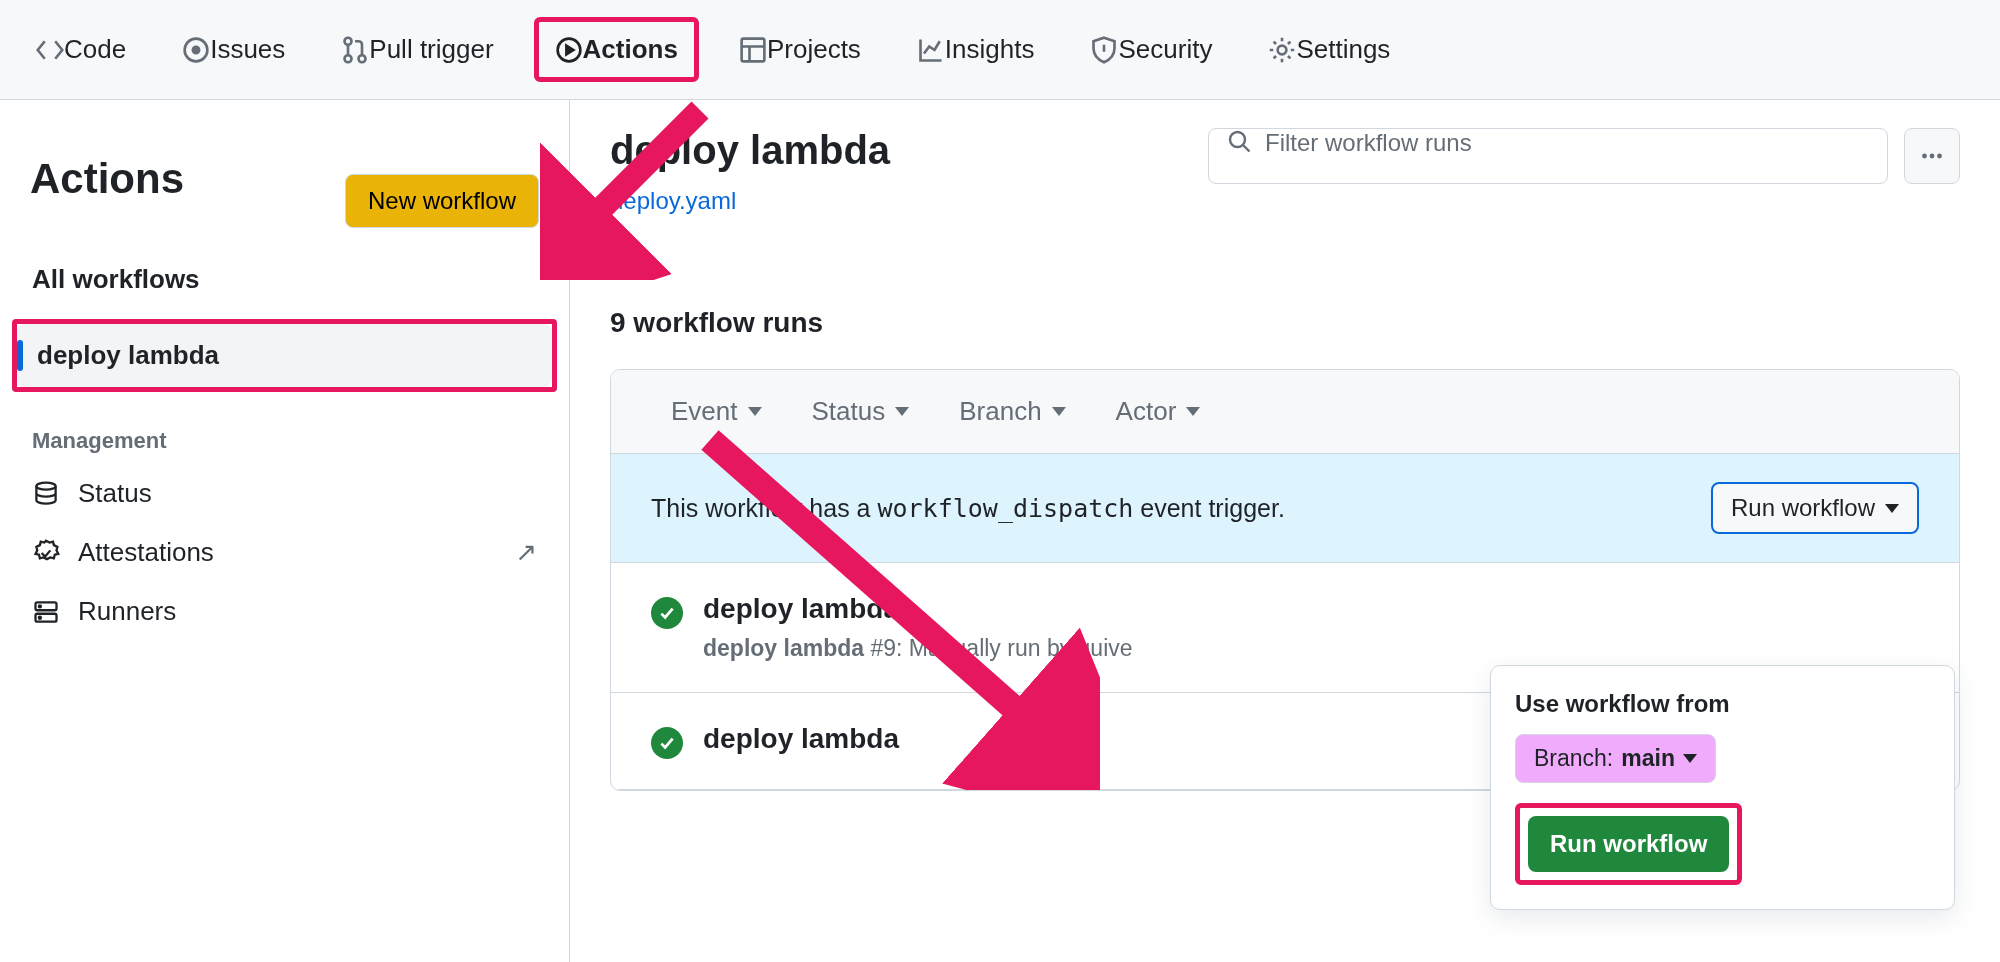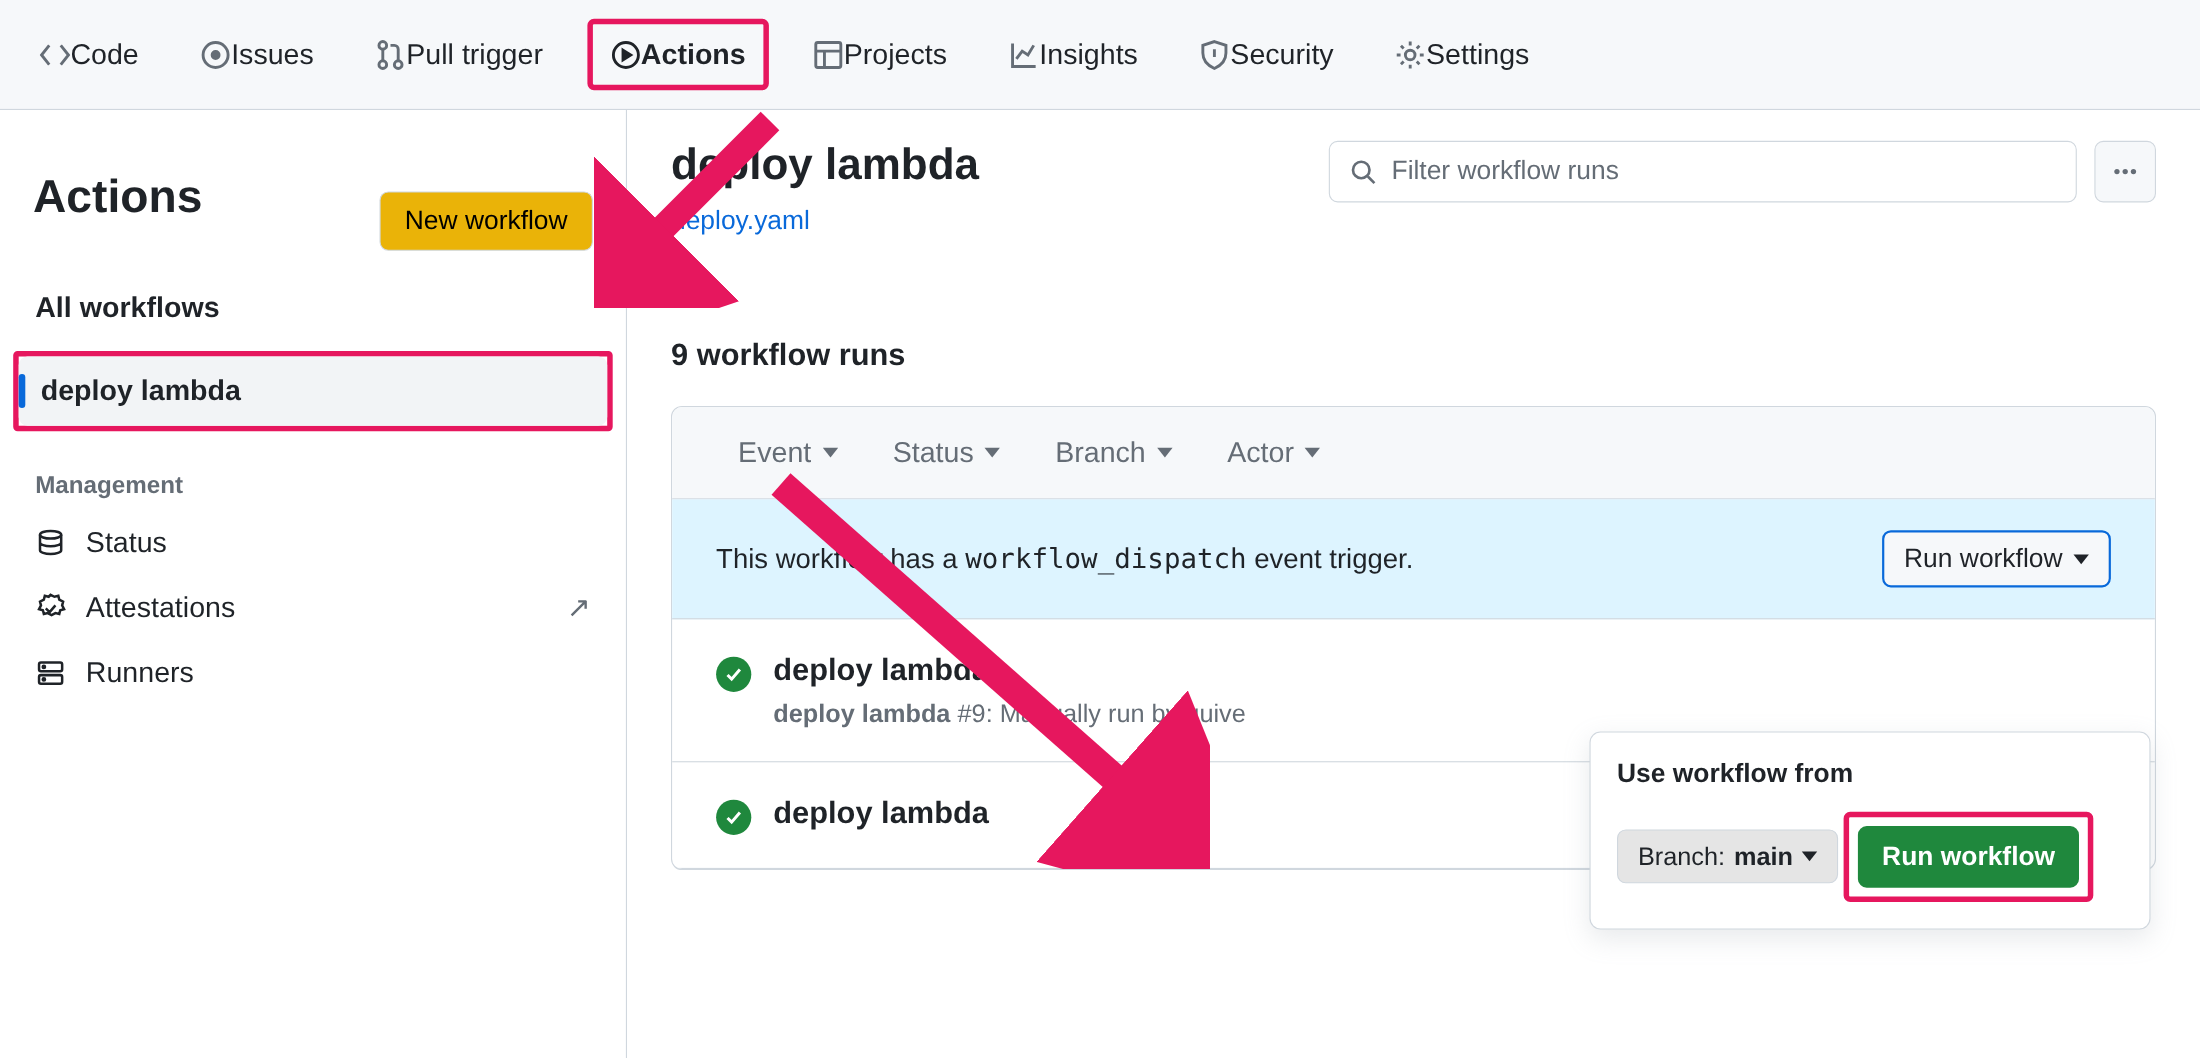--- a/index.html
+++ b/index.html
@@ -137,21 +137,20 @@
 .top-controls {
   position: absolute;
   right: 40px;
   top: 28px;
   display: flex;
   gap: 16px;
   align-items: center;
 }
 .filter-input {
   display: flex;
-  align-items: center;
   width: 680px;
   height: 56px;
   border: 1px solid #d0d7de;
   border-radius: 8px;
   padding: 0 18px;
   gap: 14px;
   font-size: 24px;
   color: #656d76;
 }
 .kebab-btn {
@@ -242,32 +241,32 @@
 .check-badge svg { width: 20px; height: 20px; }
 .run-title { font-size: 28px; font-weight: 600; }
 .run-sub { font-size: 23px; color: #656d76; margin-top: 10px; }
 .run-sub .subwf { font-weight: 600; color: #656d76; }
 
 
 .popover {
   position: absolute;
   right: 45px;
   top: 565px;
-  width: 510px;
+  width: 465px;
   background: #fff;
   border: 1px solid #d0d7de;
   border-radius: 10px;
   box-shadow: 0 8px 24px rgba(140,149,159,0.2);
   padding: 24px 24px;
   z-index: 10;
 }
 .popover .pop-label { font-size: 24px; font-weight: 600; }
 .branch-sel {
-  margin-top: 32px;
-  background: #e5e5e5;
+  margin-top: 16px;
+  background: #f0abfc;
   border: 1px solid #d0d7de;
   border-radius: 8px;
   padding: 10px 18px;
   font-size: 23px;
   display: inline-flex;
   align-items: center;
   gap: 8px;
   cursor: pointer;
 }
 .branch-sel .main-txt { font-weight: 600; }

